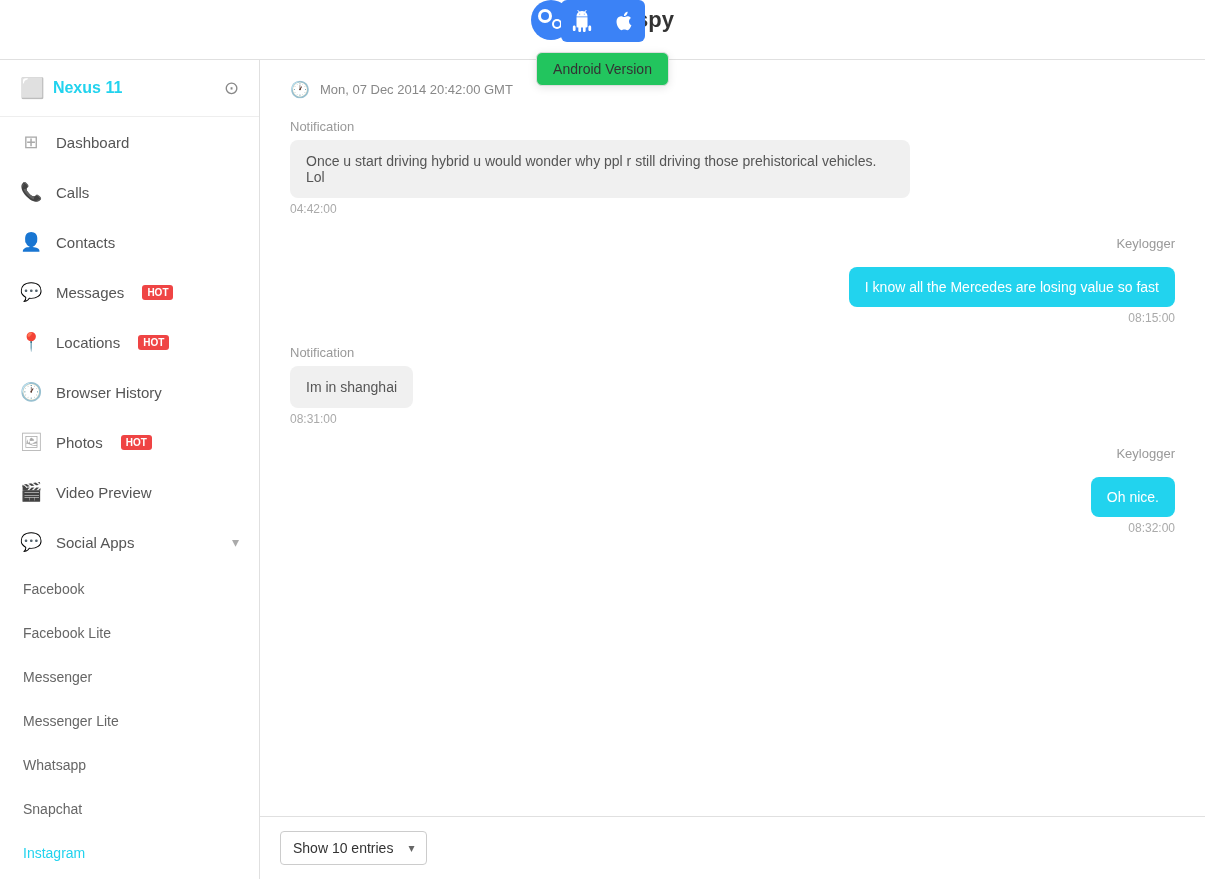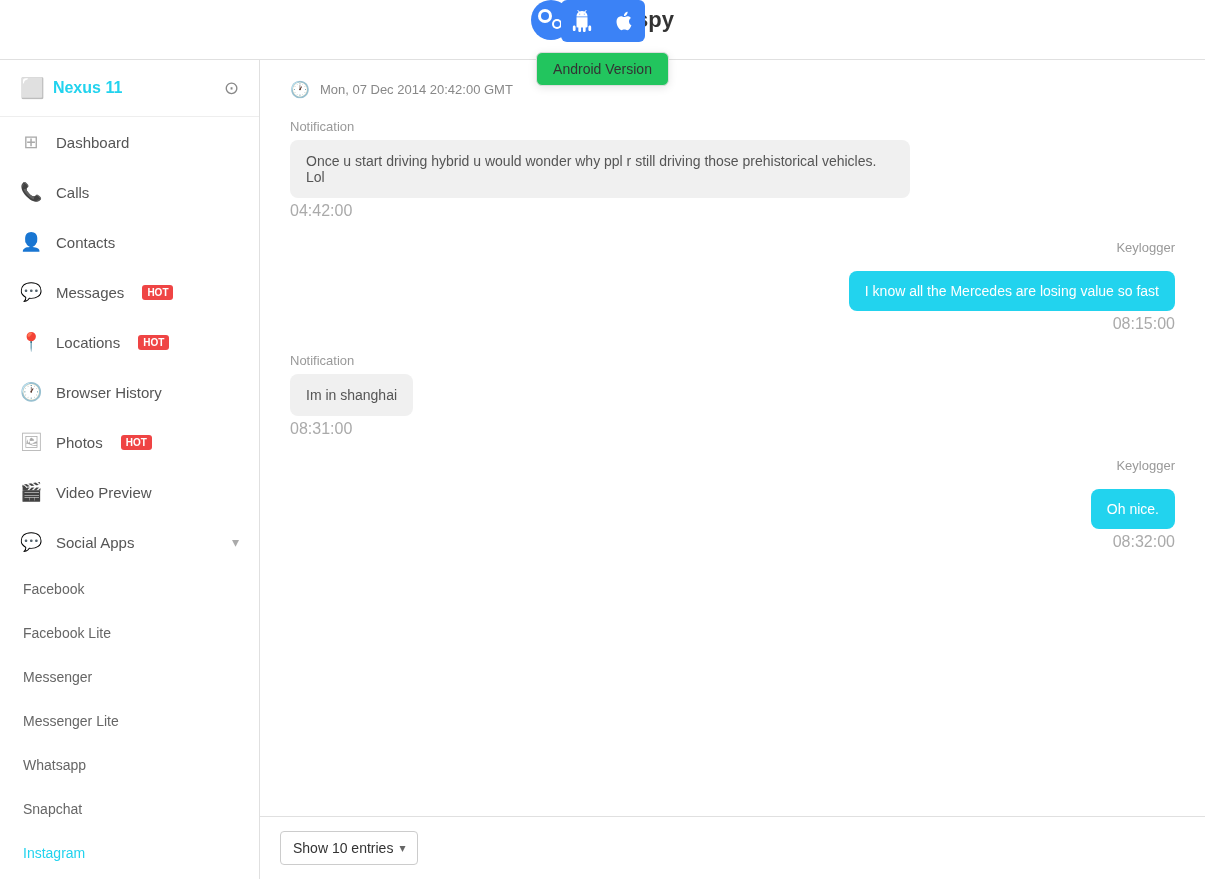--- a/index.html
+++ b/index.html
@@ -191,21 +191,21 @@
     .notification-bubble {
       background: #f0f0f0;
       border-radius: 8px;
       padding: 13px 16px;
       font-size: 14px;
       color: #555;
       display: inline-block;
       max-width: 620px;
     }
     .timestamp {
-      font-size: 16px;
+      font-size: 12px;
       color: #aaa;
       margin-top: 4px;
     }
     .timestamp.right { text-align: right; }
 
     
     .keylogger-row {
       display: flex;
       flex-direction: column;
       align-items: flex-end;
@@ -229,21 +229,21 @@
     .footer-bar {
       background: #fff;
       border-top: 1px solid #e0e0e0;
       padding: 14px 20px;
       display: flex;
       align-items: center;
     }
     .entries-select {
       display: flex;
       align-items: center;
-      gap: 6px;
+      gap: 15px;
       border: 1px solid #ccc;
       border-radius: 4px;
       padding: 8px 12px;
       font-size: 14px;
       cursor: pointer;
       background: white;
       color: #333;
     }
     .entries-select .chevron-down { font-size: 12px; color: #666; }
   </style>

